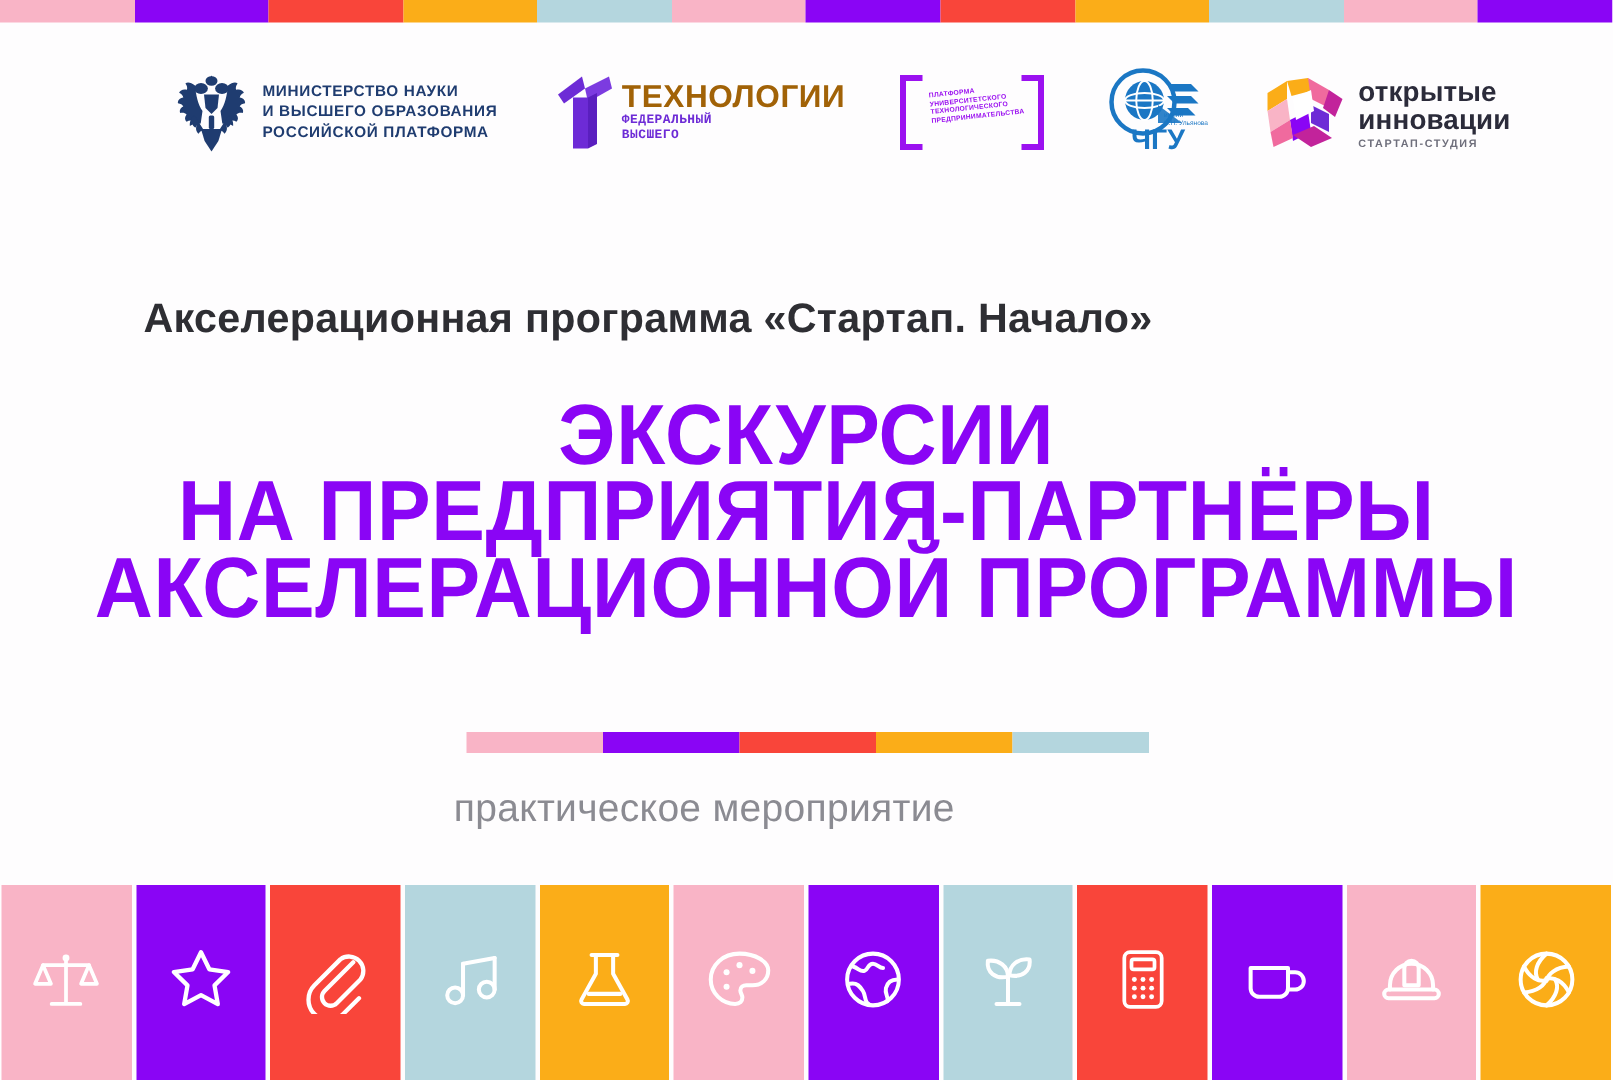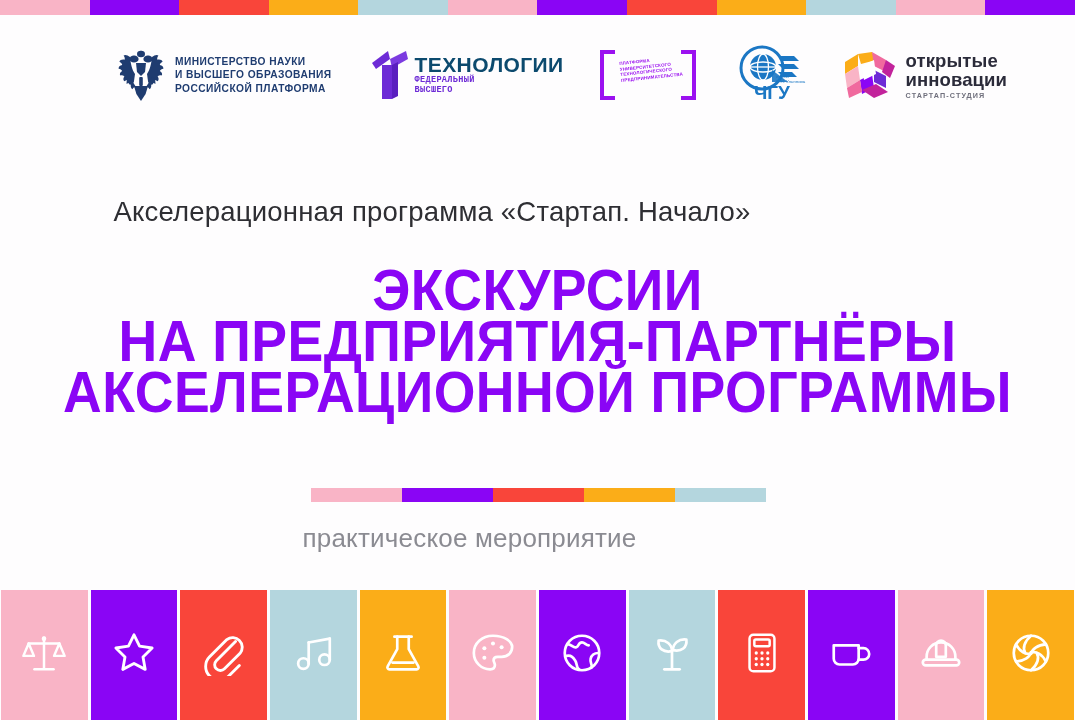--- a/index.html
+++ b/index.html
@@ -30,21 +30,21 @@
   #logo-ministry .eagle{ width:50px; height:54px; }
   #logo-ministry .txt{
     font-size:10.2px; line-height:13.4px; font-weight:bold;
     color:#1F3C70; letter-spacing:.45px; white-space:pre-line;
   }
 
   
   #logo-tech{ gap:5px; }
   #logo-tech .mark{ width:42px; height:52px; }
   #logo-tech .t1{
-    font-size:21px; font-weight:bold; color:#0c4a6e;
+    font-size:21px; font-weight:bold; color:#a16207;
     letter-spacing:.4px; line-height:21px;
   }
   #logo-tech .t2{
     font-size:8.6px; font-weight:bold; color:#6D2BD6;
     letter-spacing:.3px; line-height:9.6px; white-space:pre-line;font-family:Liberation Mono, monospace;
   }
 
   
   #logo-platform{ position:relative; width:96px; height:50px; }
   #logo-platform .brk{
@@ -72,21 +72,21 @@
   }
   #logo-oi .o2{
     font-size:7.2px; font-weight:bold; color:#6F6F7C;
     letter-spacing:1.1px; margin-top:2px;
   }
 
   
   #kicker{
     position:absolute; top:196px; left:0; width:864px;
     text-align:center; font-size:27.5px; color:#2E2E33;
-    letter-spacing:.2px; font-weight:400;
+    letter-spacing:.2px; font-weight:700;
     font-family:"Liberation Sans","DejaVu Sans",sans-serif;
   }
 
   #main-title{
     position:absolute; top:265px; left:0; width:1075px;
     text-align:center; color:#8A05F5;
     font-weight:bold; font-size:57px; line-height:51px;
     letter-spacing:.5px;
     transform:scaleX(.94); transform-origin:center top;
   }

